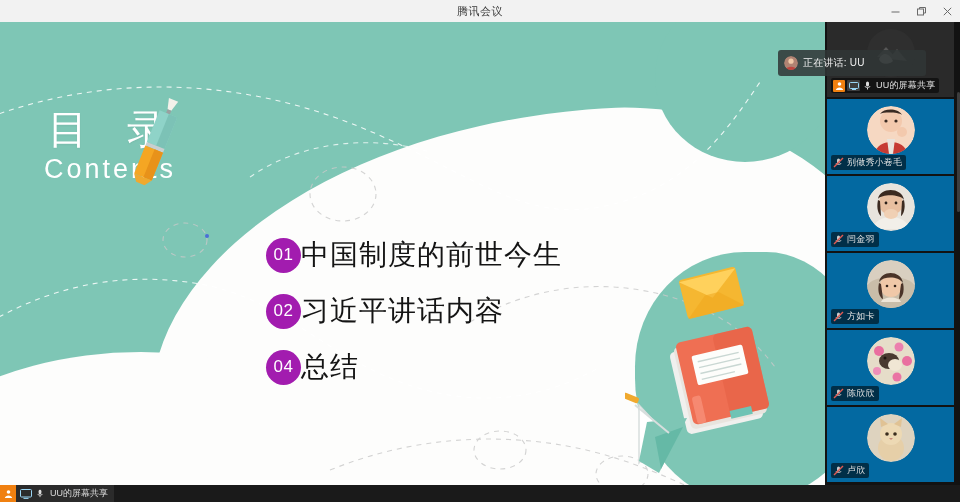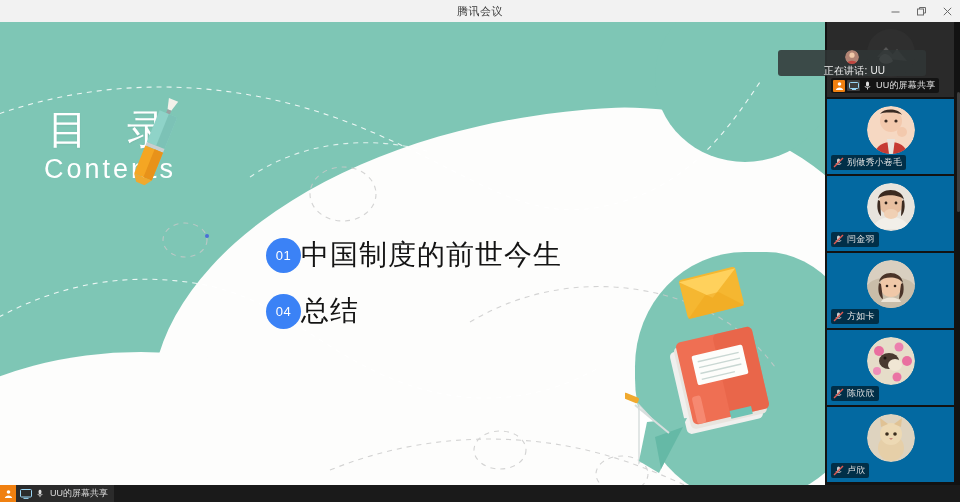--- a/index.html
+++ b/index.html
@@ -68,22 +68,22 @@
     font-size:27px; color:#ffffff; letter-spacing:3px; margin-top:4px;
     font-weight:300; margin-left:-4px;
   }
   
   .pencil{ position:absolute; left:128px; top:73px; width:60px; height:92px; }
 
   
   .list{ position:absolute; left:266px; top:205px; }
   .item{ display:flex; align-items:center; height:56px; }
   .num{
-    width:35px; height:35px; border-radius:50%; background:#3b82f6;
-    color:#fff; font-size:13px; display:flex; align-items:center; justify-content:center;
+    width:35px; height:35px; border-radius:50%; background:#a21caf;
+    color:#fff; font-size:17px; display:flex; align-items:center; justify-content:center;
     flex:0 0 auto; letter-spacing:.5px;
   }
   .itxt{ font-size:28px; color:#141414; letter-spacing:1px; font-weight:400; }
 
   
   .illus{ position:absolute; right:20px; bottom:0px; width:180px; height:220px; }
   .dot-blue{ position:absolute; left:205px; top:212px; width:4px; height:4px; border-radius:50%; background:#4b6fd6; }
 
   
   .sidebar{
@@ -115,21 +115,21 @@
   }
   .shareicon{
     width:13px; height:11px; background:#3e3e3e; border-radius:1px; margin-left:2px;
     display:flex; align-items:center; justify-content:center; flex:0 0 auto;
   }
 
   
   .tooltip{
     position:absolute; left:778px; top:50px; height:26px; width:148px;
     background:rgba(48,54,54,.86); border-radius:3px;
-    display:flex; align-items:center; padding:0 6px; z-index:30;flex-direction:column;
+    display:flex; align-items:center; padding:0 6px; z-index:30;
   }
   .tooltip .ttxt{ font-size:10px; color:#f0f0f0; margin-left:5px; letter-spacing:.2px; white-space:nowrap; }
   .tt-av{ width:14px; height:14px; border-radius:50%; overflow:hidden; flex:0 0 auto; }
 
   
   .sbar{ position:absolute; right:0px; top:70px; width:3px; height:120px; background:#3d3d3d; border-radius:2px; }
 
   
   .bottombar{
     position:absolute; left:0; bottom:0; width:960px; height:17px;
@@ -213,20 +213,24 @@
           <rect x="20" y="55" width="19" height="30" fill="#f5a623"></rect>
           <rect x="30" y="55" width="9" height="30" fill="#e8921a"></rect>
           <polygon points="20,85 39,85 34,92 25,92" fill="#f0a92e"></polygon>
         </g>
       </svg>
 
       <div class="list">
         <div class="item">
           <div class="num">01</div>
           <div class="itxt">中国制度的前世今生</div>
+        </div>
+        <div class="item">
+          <div class="num">02</div>
+          <div class="itxt">习近平讲话内容</div>
         </div>
         <div class="item">
           <div class="num">04</div>
           <div class="itxt">总结</div>
         </div>
       </div>
 
       <svg class="illus" viewBox="0 0 180 220">
 
         <g transform="rotate(-14 86 30)">

